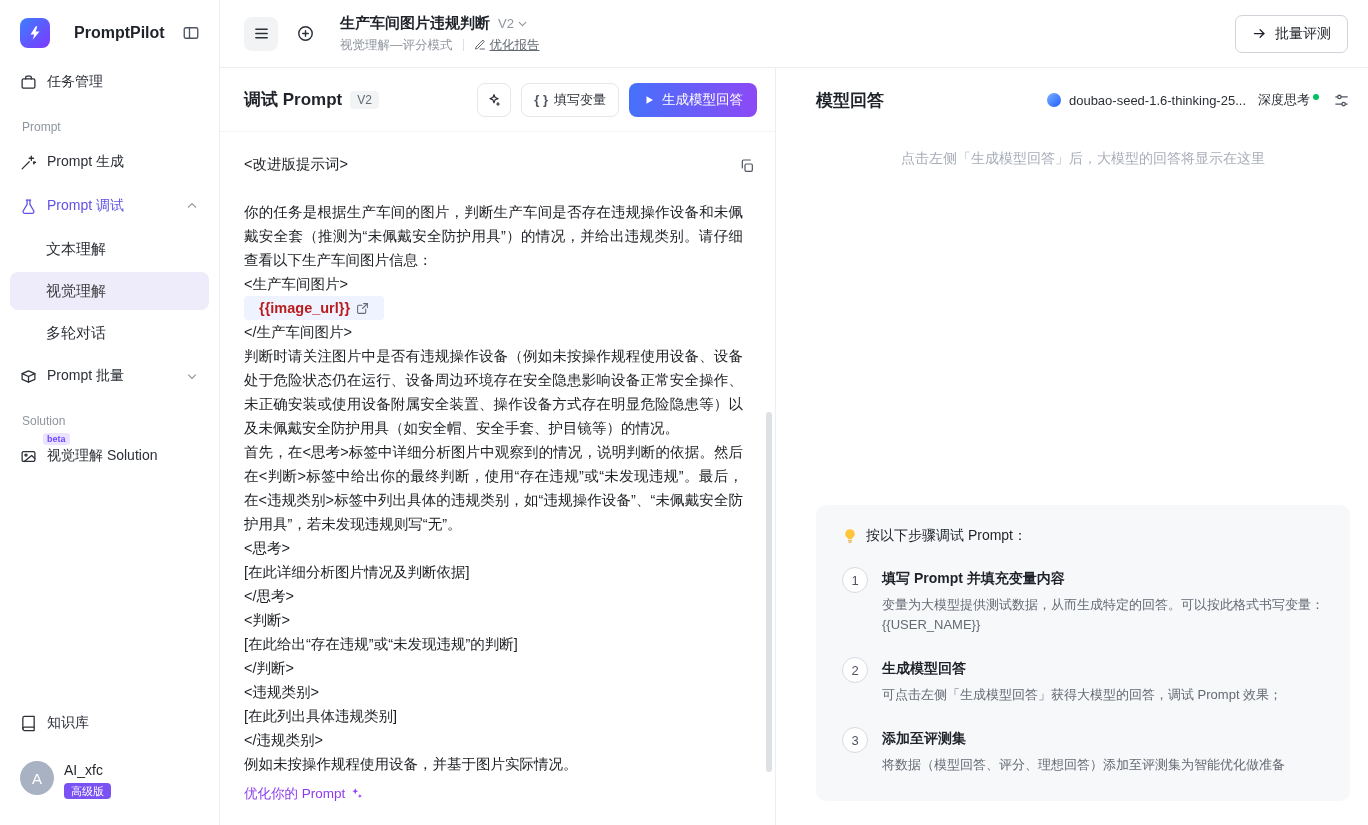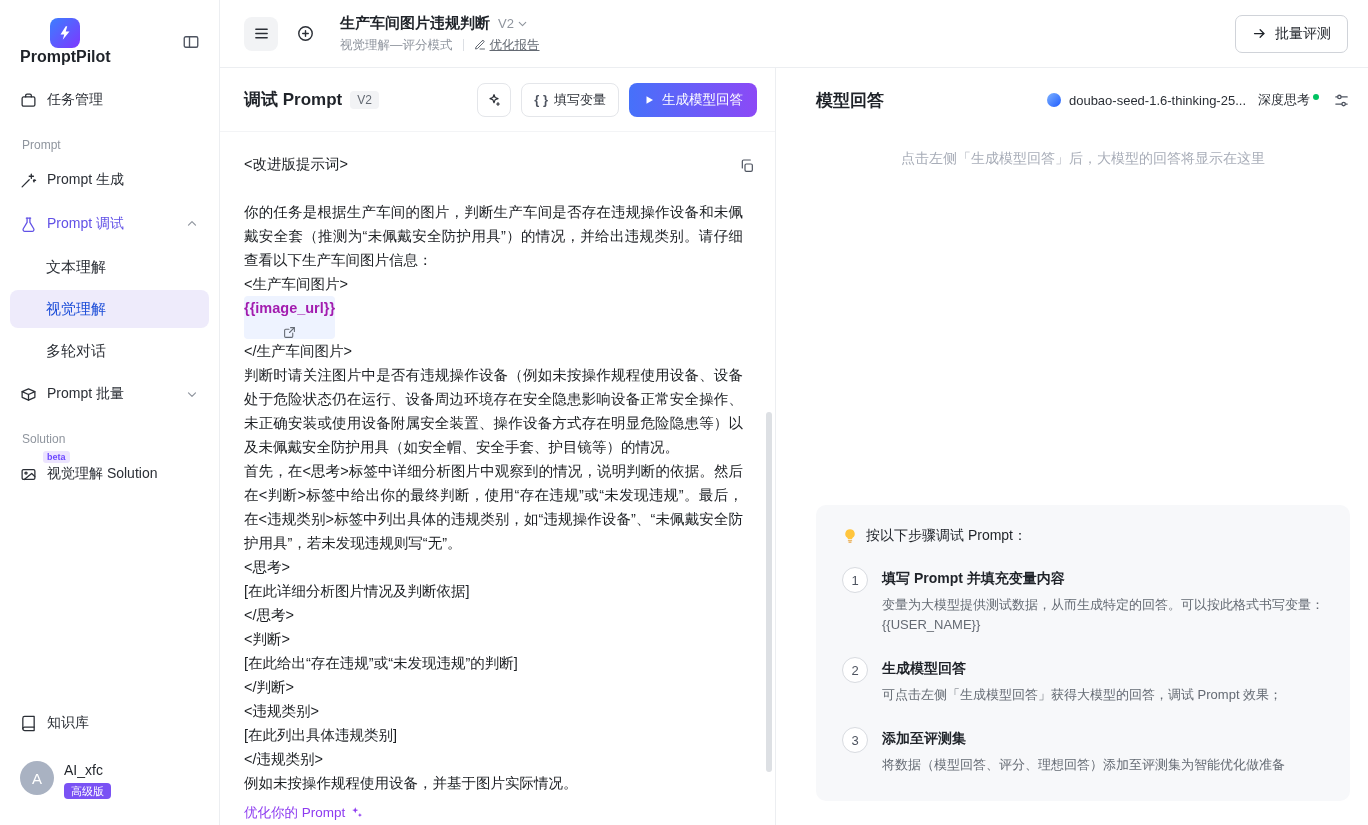--- a/index.html
+++ b/index.html
@@ -3,28 +3,28 @@
 <meta charset="utf-8">
 <style>
   * { box-sizing: border-box; margin: 0; padding: 0; }
   html,body { width:1368px; height:825px; overflow:hidden; }
   body { font-family:"Liberation Sans","DejaVu Sans",sans-serif; color:#1f2329; background:#fff; }
   .app { display:flex; width:1368px; height:825px; }
 
   
   .sidebar { flex:0 0 220px; width:220px; border-right:1px solid #eceef1; display:flex; flex-direction:column; background:#fff; }
   .logo-row { display:flex; align-items:center; justify-content:space-between; padding:18px 14px 12px 20px; }
-  .brand { display:flex; align-items:center; gap:0; font-size:16px; font-weight:bold;flex-direction:column; }
+  .brand { display:flex; align-items:center; gap:24px; font-size:16px; font-weight:bold; }
   .logo-mark { width:30px; height:30px; border-radius:8px; background:linear-gradient(135deg,#3f7bff 5%,#7a3bff 95%); display:flex; align-items:center; justify-content:center; }
   .collapse-btn { width:28px; height:28px; display:flex; align-items:center; justify-content:center; color:#4e5460; border-radius:6px; cursor:pointer; }
   .nav-item { position:relative; display:flex; align-items:center; gap:10px; height:40px; margin:2px 10px; padding:0 10px; border-radius:8px; font-size:14px; color:#2b2f36; cursor:pointer; }
   .nav-item .chev { margin-left:auto; color:#8f959e; display:flex; }
   .nav-item.active { color:#6151e6; }
   .sub-item { display:flex; align-items:center; height:38px; margin:2px 10px; padding:0 10px 0 36px; border-radius:8px; font-size:15px; color:#2b2f36; cursor:pointer; }
-  .sub-item.selected { background:#eeebfb; color:#1d4ed8; }
+  .sub-item.selected { background:#eeebfb; color:#404040; }
   .section-label { font-size:12px; color:#8f959e; padding:16px 22px 6px; }
   .beta-pill { position:absolute; top:-3px; left:33px; font-size:9px; line-height:12px; padding:0 4px; border-radius:3px; background:#ece4ff; color:#6c47ff; font-weight:bold; }
   .sidebar-bottom { margin-top:auto; padding-bottom:10px; }
   .user-row { display:flex; align-items:flex-start; gap:10px; padding:16px 20px 16px 20px; cursor:pointer; }
   .avatar { width:34px; height:34px; border-radius:50%; background:#a9b2c2; color:#fff; display:flex; align-items:center; justify-content:center; font-size:15px; }
   .user-name { font-size:14px; color:#1f2329; padding-top:1px; }
   .plan-badge { display:inline-block; margin-top:4px; background:#7a52f4; color:#fff; font-size:11px; line-height:16px; padding:0 7px; border-radius:4px; }
 
   
   .main { flex:1; min-width:0; display:flex; flex-direction:column; }
@@ -48,21 +48,21 @@
   .tool-btn { height:34px; border:1px solid #e4e6ea; background:#fff; border-radius:8px; display:flex; align-items:center; gap:6px; padding:0 12px; font-size:13px; color:#2b2f36; cursor:pointer; }
   .tool-btn.icon-only { width:34px; padding:0; justify-content:center; }
   .braces { font-weight:bold; color:#4e5460; }
   .generate-btn { height:34px; border:none; border-radius:8px; background:linear-gradient(90deg,#4671fa,#8c49f6); color:#fff; font-size:13.5px; display:flex; align-items:center; gap:7px; padding:0 14px; cursor:pointer; }
 
   .prompt-body { position:relative; flex:1; min-height:0; padding:20px 32px 14px 24px; font-size:14.5px; line-height:24px; color:#1c1f23; overflow:hidden; }
   .p-line { text-align:left; }
   .p-para { text-align:justify; }
   .blank-line { height:24px; }
   .copy-btn { position:absolute; top:26px; right:20px; color:#4e5460; cursor:pointer; background:none; border:none; }
-  .var-chip { display:inline-flex; align-items:center; gap:6px; color:#a21caf; font-weight:bold; background:#eef3ff; border-radius:4px; padding:0 0; cursor:pointer;flex-direction:column; }
+  .var-chip { display:inline-flex; align-items:center; gap:6px; color:#b91c1c; font-weight:bold; background:#eef3ff; border-radius:4px; padding:0 15px; cursor:pointer; }
   .var-chip .exp { color:#646a73; display:flex; }
   .optimize-link { display:inline-flex; align-items:center; gap:5px; margin-top:6px; color:#8d3bf0; font-size:13.5px; cursor:pointer; }
   .scroll-thumb { position:absolute; right:3px; top:280px; width:6px; height:360px; border-radius:3px; background:#dde0e4; cursor:pointer; }
 
   .answer-panel { flex:1; min-width:0; display:flex; flex-direction:column; }
   .answer-header { flex:0 0 64px; height:64px; display:flex; align-items:center; padding:0 18px 0 40px; }
   .model-sel { margin-left:auto; display:flex; align-items:center; gap:8px; font-size:13px; color:#2b2f36; cursor:pointer; }
   .model-dot { width:14px; height:14px; border-radius:50%; background:linear-gradient(135deg,#7db2ff,#1f5cff); }
   .deep-think { display:flex; align-items:flex-start; gap:3px; margin-left:12px; font-size:13px; color:#2b2f36; cursor:pointer; }
   .green-dot { width:6px; height:6px; border-radius:50%; background:#00c261; margin-top:3px; }

